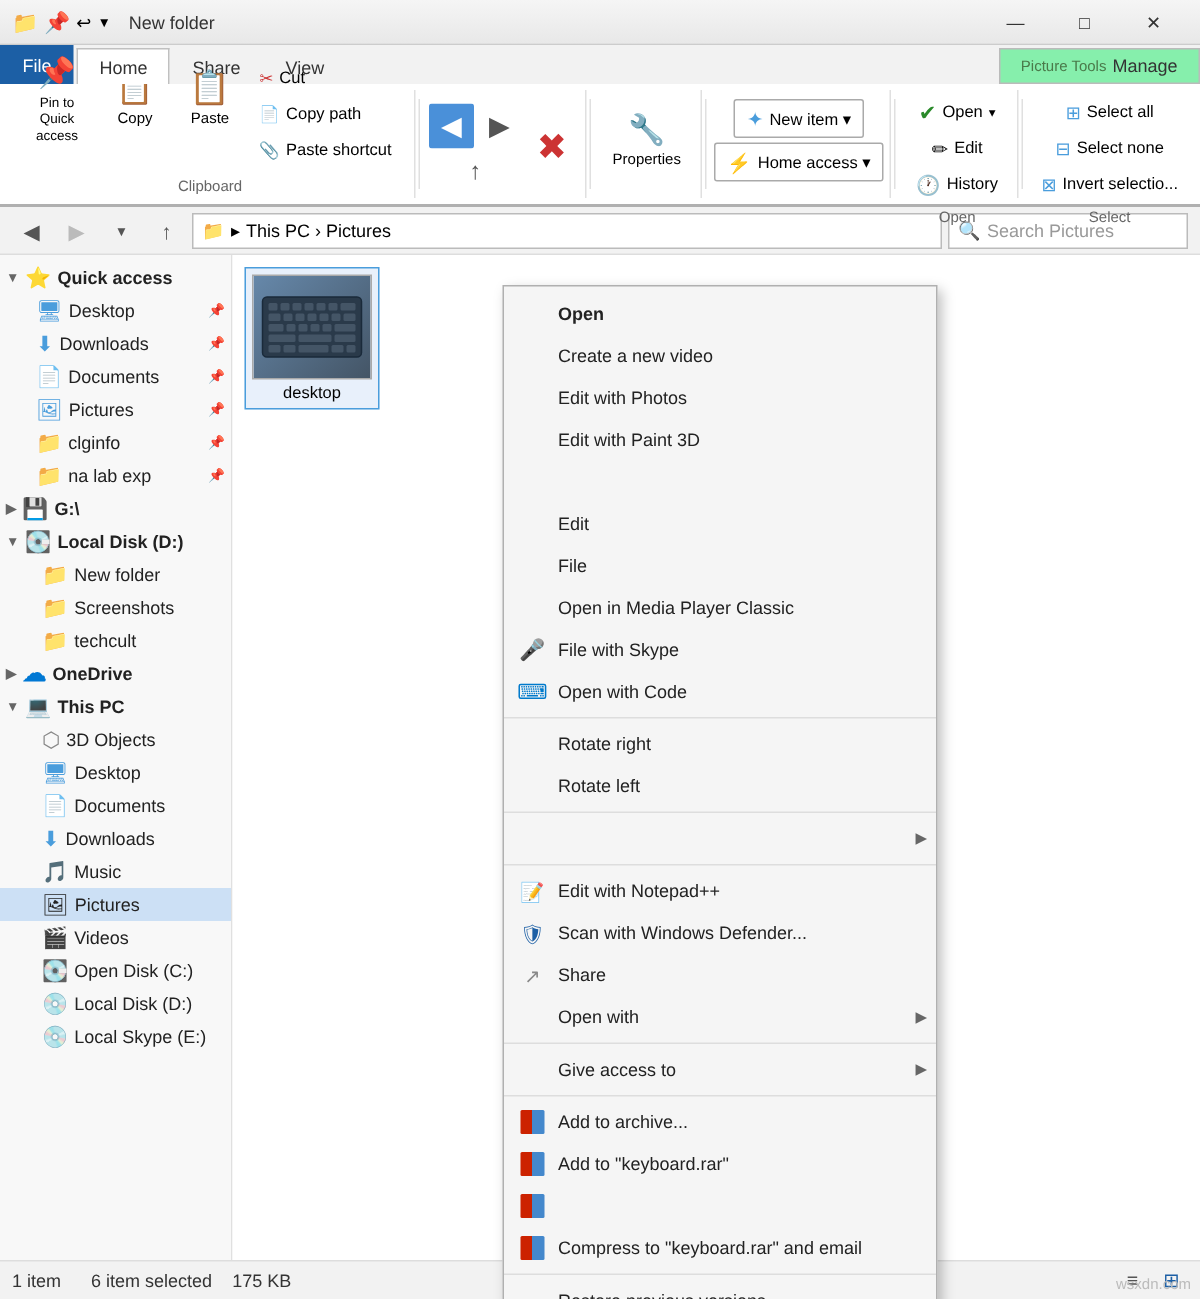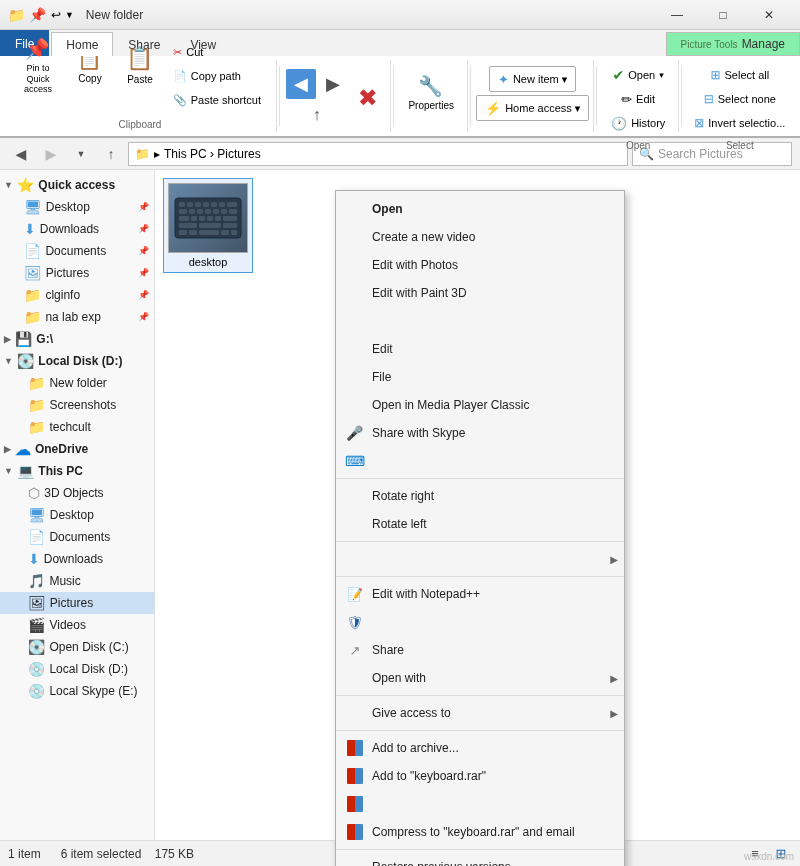--- a/index.html
+++ b/index.html
@@ -773,26 +773,27 @@
           <span class="cm-label">File</span>
         </div>
         <div class="cm-item">
           <span class="cm-icon"></span>
           <span class="cm-label">Open in Media Player Classic</span>
         </div>
         <div class="cm-item">
           <span class="cm-icon">
             <span style="color:#00aff0; font-size:14px;">🎤</span>
           </span>
-          <span class="cm-label">Share with Skype</span>
+          <span class="cm-label">File with Skype</span>
         </div>
         <div class="cm-item">
           <span class="cm-icon">
             <span style="color:#007acc; font-size:14px;">⌨</span>
           </span>
+          <span class="cm-label">Open with Code</span>
         </div>
         <div class="cm-separator"></div>
         <div class="cm-item">
           <span class="cm-icon"></span>
           <span class="cm-label">Rotate right</span>
         </div>
         <div class="cm-item">
           <span class="cm-icon"></span>
           <span class="cm-label">Rotate left</span>
         </div>
@@ -805,20 +806,21 @@
         <div class="cm-item">
           <span class="cm-icon">
             <span style="font-size:13px; color:#4a8; ">📝</span>
           </span>
           <span class="cm-label">Edit with Notepad++</span>
         </div>
         <div class="cm-item">
           <span class="cm-icon">
             <span style="color:#1c5fa5; font-size:13px;">🛡</span>
           </span>
+          <span class="cm-label">Scan with Windows Defender...</span>
         </div>
         <div class="cm-item">
           <span class="cm-icon">
             <span style="color:#888; font-size:13px;">↗</span>
           </span>
           <span class="cm-label">Share</span>
         </div>
         <div class="cm-item">
           <span class="cm-icon"></span>
           <span class="cm-label">Open with</span>

